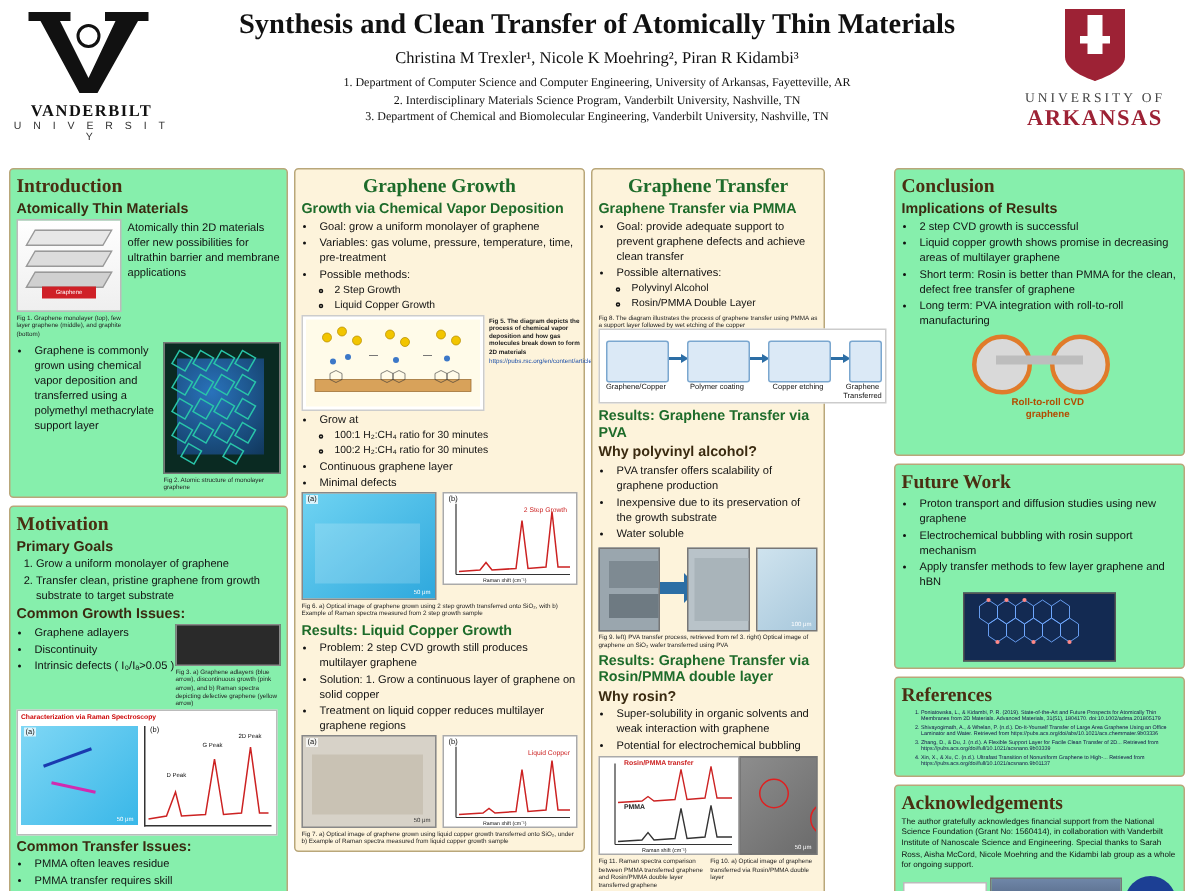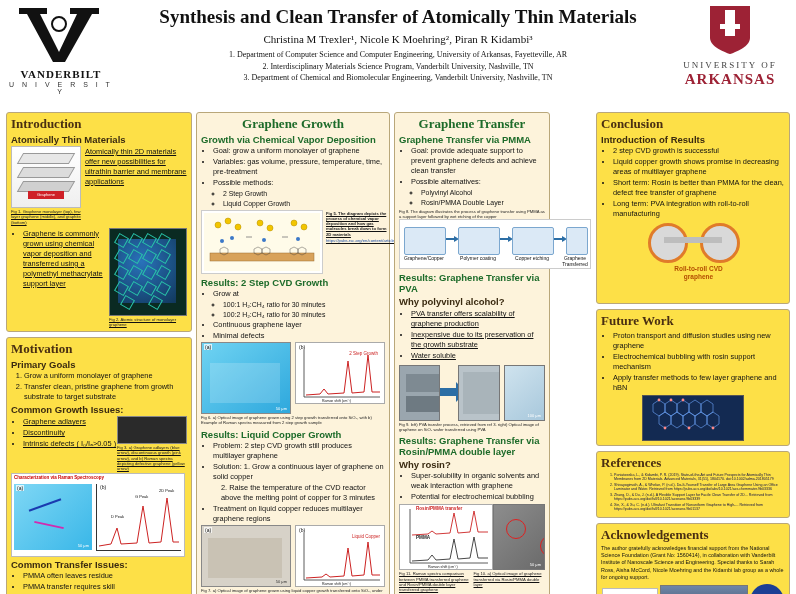--- a/index.html
+++ b/index.html
@@ -32,38 +32,38 @@
     font-family:"Liberation Serif",serif;font-size:8px;line-height:1.45;color:#111;}
 
   
   .col{position:absolute;top:112px;}
   .col1{left:6px;width:186px;}
   .col2{left:196px;width:194px;}
   .col3{left:394px;width:156px;}
   .col4{left:596px;width:194px;}
 
   .panel{border:1px solid #b9a77a;border-radius:3px;margin-bottom:5px;padding:3px 4px 4px 4px;}
-  .p-cream{background:#fde047;}
+  .p-cream{background:#86efac;}
   .p-cream2{background:#fdf3db;}
 
   .sec-title{font-family:"Liberation Serif",serif;font-weight:bold;font-size:13px;color:#4a2f12;margin:0 0 2px 0;}
   .sec-title.green{color:#1d6b2a;text-align:center;}
   .sub-title{font-weight:bold;font-size:9.5px;color:#3a2a10;margin:2px 0 1px 0;}
   .sub-title.green{color:#1d6b2a;}
   .res-title{font-weight:bold;font-size:9.5px;color:#1d6b2a;margin:3px 0 1px 0;}
 
   ul{margin:1px 0 1px 12px;padding:0;}
   li{font-size:7.4px;line-height:1.35;margin-bottom:1px;}
   li ul{margin-left:10px;}
   li ul li{font-size:6.9px;}
   ol{margin:1px 0 1px 13px;padding:0;}
   ol li{font-size:7.4px;line-height:1.35;}
 
   .cap{font-size:4.2px;line-height:1.25;color:#222;margin-top:1px;}
-  .row{display:flex;text-decoration:underline;}
+  .row{display:flex;}
   .mini{font-size:5px;line-height:1.2;}
 
   
   .atm-fig{width:70px;}
   .atm-img{width:68px;height:60px;background:linear-gradient(#ffffff,#efefef);border:1px solid #bbb;position:relative;overflow:hidden;}
   .sheet{position:absolute;left:8px;width:50px;height:9px;background:#d8d8d8;border:1px solid #999;transform:skewX(-30deg);}
   .sheet.s1{top:6px;background:#e7e7e7;}
   .sheet.s2{top:20px;background:#dcdcdc;}
   .sheet.s3{top:34px;background:#d0d0d0;}
   .redtag{position:absolute;left:16px;top:44px;width:36px;height:8px;background:#cf2027;color:#fff;font-size:4px;text-align:center;line-height:8px;}
@@ -306,21 +306,20 @@
                 <line x1="80" y1="26" x2="86" y2="26"></line>
             </g>
           </svg>
         </div>
         <div class="cvd-right" style="margin-left:3px;">
           <div class="cap" style="font-weight:bold;">Fig 5. The diagram depicts the process of chemical vapor deposition and how gas molecules break down to form 2D materials</div>
           <div class="cap" style="color:#1b4ea8;">https://pubs.rsc.org/en/content/articlehtml/2015/cs/c4cs00218k</div>
         </div>
       </div>
 
-      <div class="res-title">Results: 2 Step CVD Growth</div>
       <ul>
         <li>
           Grow at<ul>
             <li>100:1 H₂:CH₄ ratio for 30 minutes</li>
             <li>100:2 H₂:CH₄ ratio for 30 minutes</li>
           </ul>
         </li>
         <li>Continuous graphene layer</li>
         <li>Minimal defects</li>
       </ul>
@@ -341,21 +340,20 @@
           <div style="position:absolute;right:6px;top:8px;font-size:4.5px;color:#c22;">2 Step Growth</div>
           <div style="position:absolute;left:26px;bottom:0px;font-size:3.5px;">Raman shift (cm⁻¹)</div>
         </div>
       </div>
       <div class="cap">Fig 6. a) Optical image of graphene grown using 2 step growth transferred onto SiO₂, with b) Example of Raman spectra measured from 2 step growth sample</div>
 
       <div class="res-title">Results: Liquid Copper Growth</div>
       <ul>
         <li>Problem: 2 step CVD growth still produces multilayer graphene</li>
         <li>Solution: 1. Grow a continuous layer of graphene on solid copper</li>
-        <li style="list-style:none;margin-left:8px;">2. Raise the temperature of the CVD reactor above the melting point of copper for 3 minutes</li>
         <li>Treatment on liquid copper reduces multilayer graphene regions</li>
       </ul>
 
       <div class="row" style="justify-content:space-between;">
         <div class="cugrid">
           <div class="lbl">(a)</div>
           <div style="position:absolute;left:6px;top:12px;width:74px;height:40px;background:#c9c2b4;"></div>
           <div class="scale" style="color:#333;">50 μm</div>
         </div>
         <div class="ramansm">
@@ -460,21 +458,21 @@
         <div class="cap" style="flex:1;padding-right:3px;">Fig 11. Raman spectra comparison between PMMA transferred graphene and Rosin/PMMA double layer transferred graphene</div>
         <div class="cap" style="flex:1;">Fig 10. a) Optical image of graphene transferred via Rosin/PMMA double layer</div>
       </div>
     </div>
   </div>
 
   <div class="col col4">
 
     <div class="panel p-cream">
       <div class="sec-title">Conclusion</div>
-      <div class="sub-title">Introduction of Results</div>
+      <div class="sub-title">Implications of Results</div>
       <ul>
         <li>2 step CVD growth is successful</li>
         <li>Liquid copper growth shows promise in decreasing areas of multilayer graphene</li>
         <li>Short term: Rosin is better than PMMA for the clean, defect free transfer of graphene</li>
         <li>Long term: PVA integration with roll-to-roll manufacturing</li>
       </ul>
       <div class="roll-fig" style="margin:2px auto 0 auto;">
         <div class="roll" style="left:2px;top:2px;width:34px;height:34px;"></div>
         <div class="roll" style="left:54px;top:2px;width:34px;height:34px;"></div>
         <div style="position:absolute;left:18px;top:16px;width:58px;height:6px;background:#bdbdbd;"></div>

